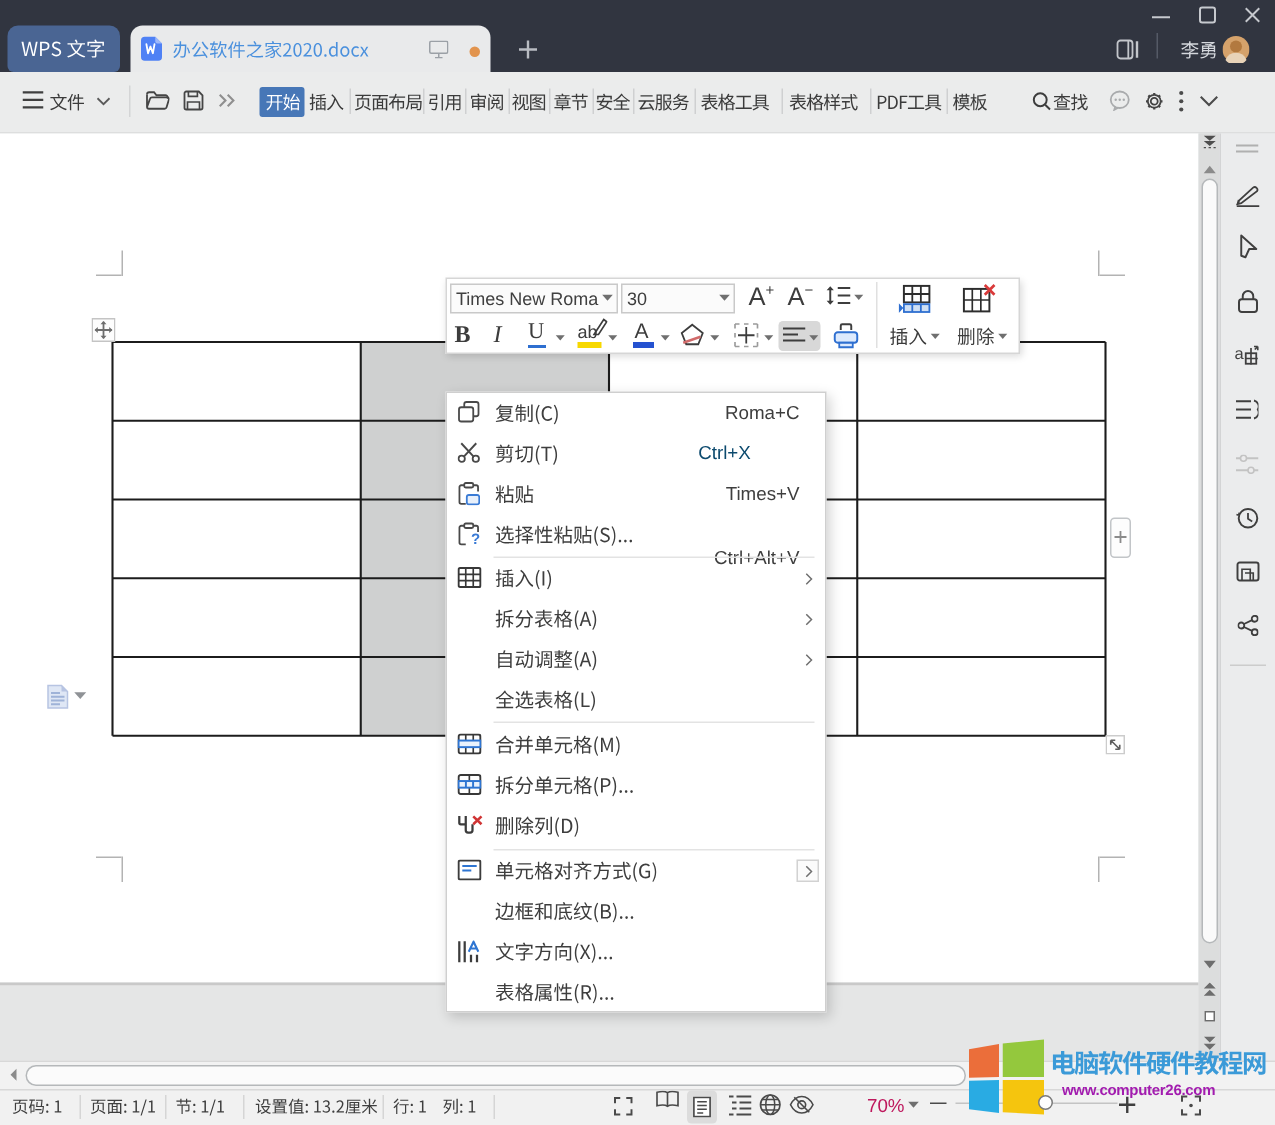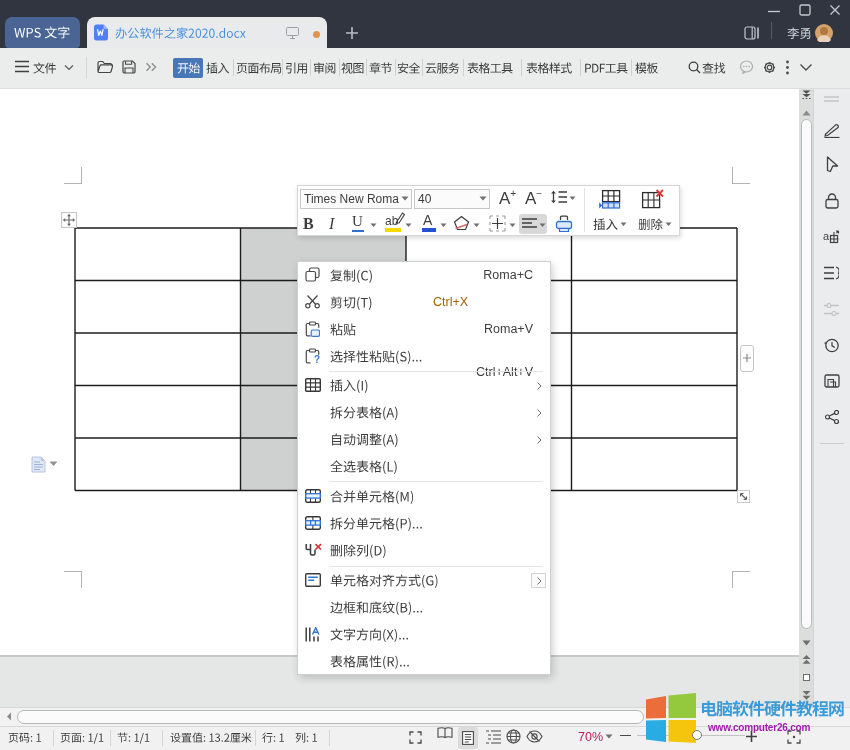--- a/index.html
+++ b/index.html
@@ -198,21 +198,21 @@
 <svg class="ab" style="left:49px;top:461px" width="9" height="6" viewBox="0 0 9 6">
     <path d="M0.5 0.5 L4.5 5 L8.5 0.5Z" fill="#8f9296"></path>
   </svg>
 <div class="ab" style="left:296.5px;top:185px;width:383px;height:51px;background:#ffffff;border:1px solid #d6d6d6;box-shadow:1px 2px 5px rgba(0,0,0,.15)"></div>
 <div class="ab" style="left:300px;top:188.5px;width:112px;height:20px;background:#fbfbfb;border:1px solid #c9c9c9"></div>
 <div class="ab ls" style="left:304px;top:188.5px;width:96px;height:20px;font-size:12px;color:#404040;line-height:20px;white-space:nowrap;overflow:hidden">Times New Roma</div>
 <svg class="ab" style="left:401px;top:196px" width="8" height="6" viewBox="0 0 8 6">
     <path d="M0.5 0.5 L4 4.5 L7.5 0.5Z" fill="#6f6f6f"></path>
   </svg>
 <div class="ab" style="left:414px;top:188.5px;width:76px;height:20px;background:#fbfbfb;border:1px solid #c9c9c9"></div>
-<div class="ab ls" style="left:418px;top:188.5px;font-size:12px;color:#3c3c3c;line-height:20px">40</div>
+<div class="ab ls" style="left:418px;top:188.5px;font-size:12px;color:#3c3c3c;line-height:20px">30</div>
 <svg class="ab" style="left:479px;top:196px" width="8" height="6" viewBox="0 0 8 6">
     <path d="M0.5 0.5 L4 4.5 L7.5 0.5Z" fill="#6f6f6f"></path>
   </svg>
 <div class="ab ls" style="left:499px;top:188px;font-size:17px;color:#3d3d3d">A<sup style="font-size:10px">+</sup></div>
 <div class="ab ls" style="left:525px;top:188px;font-size:17px;color:#3d3d3d">A<sup style="font-size:10px">−</sup></div>
 <svg class="ab" style="left:550px;top:190px" width="17" height="14" viewBox="0 0 17 14">
 <path d="M3.5 2.5 v9" stroke="#3d3d3d" stroke-width="1.3" fill="none"></path>
 <path d="M3.5 0.8 l-2.4 2.7 h4.8Z M3.5 13.2 l-2.4-2.7 h4.8Z" fill="#3d3d3d"></path>
 <path d="M8.5 2 h8.5 M8.5 7 h8.5 M8.5 12 h8.5" stroke="#3d3d3d" stroke-width="1.3"></path>
   </svg>
@@ -295,30 +295,30 @@
     <path d="M3.7 -5.7H9.8V-4.9H3.7ZM3.7 -7.3H9.8V-6.4H3.7ZM2.8 -8.0V-4.1H4.2C3.5 -3.2 2.3 -2.2 1.2 -1.7C1.4 -1.5 1.8 -1.2 1.9 -1.0C2.4 -1.3 3.0 -1.7 3.5 -2.2C4.0 -1.6 4.7 -1.1 5.5 -0.7C3.9 -0.2 2.1 0.0 0.4 0.2C0.6 0.4 0.8 0.8 0.8 1.0C2.8 0.8 4.8 0.5 6.6 -0.2C8.2 0.4 10.0 0.8 12.0 0.9C12.1 0.7 12.3 0.3 12.5 0.1C10.8 -0.0 9.2 -0.3 7.7 -0.7C8.9 -1.3 10.0 -2.0 10.6 -3.0L10.0 -3.4L9.9 -3.3H4.7C4.9 -3.6 5.1 -3.8 5.3 -4.1L5.2 -4.1H10.8V-8.0ZM3.5 -10.9C2.9 -9.6 1.7 -8.4 0.6 -7.7C0.8 -7.5 1.1 -7.1 1.2 -6.9C1.9 -7.4 2.6 -8.1 3.2 -8.8H11.7V-9.7H3.8C4.0 -10.0 4.2 -10.3 4.4 -10.6ZM9.1 -2.6C8.4 -2.0 7.6 -1.5 6.6 -1.1C5.6 -1.5 4.8 -2.0 4.2 -2.6Z M21.8 -9.7V-2.5H22.7V-9.7ZM24.1 -10.8V-0.3C24.1 -0.1 24.0 -0.0 23.8 -0.0C23.6 -0.0 22.9 -0.0 22.1 -0.0C22.2 0.3 22.4 0.7 22.4 1.0C23.4 1.0 24.1 1.0 24.5 0.8C24.9 0.6 25.1 0.3 25.1 -0.3V-10.8ZM14.8 -10.6C14.6 -9.3 14.1 -8.0 13.5 -7.2C13.8 -7.1 14.2 -6.9 14.4 -6.8C14.6 -7.2 14.8 -7.6 15.1 -8.2H16.8V-6.8H13.6V-5.9H16.8V-4.6H14.2V-0.0H15.1V-3.7H16.8V1.0H17.7V-3.7H19.5V-1.0C19.5 -0.9 19.5 -0.8 19.3 -0.8C19.2 -0.8 18.7 -0.8 18.2 -0.8C18.3 -0.6 18.4 -0.2 18.5 0.0C19.2 0.0 19.7 0.0 20.0 -0.1C20.3 -0.3 20.4 -0.5 20.4 -1.0V-4.6H17.7V-5.9H20.9V-6.8H17.7V-8.2H20.3V-9.0H17.7V-10.9H16.8V-9.0H15.4C15.5 -9.5 15.7 -10.0 15.8 -10.4Z M29.1 2.5 29.8 2.2C28.7 0.4 28.2 -1.8 28.2 -4.0C28.2 -6.2 28.7 -8.4 29.8 -10.3L29.1 -10.6C27.9 -8.7 27.2 -6.6 27.2 -4.0C27.2 -1.5 27.9 0.6 29.1 2.5Z M35.3 0.2C36.5 0.2 37.5 -0.3 38.2 -1.2L37.6 -2.0C36.9 -1.3 36.3 -0.9 35.3 -0.9C33.5 -0.9 32.4 -2.4 32.4 -4.8C32.4 -7.2 33.6 -8.6 35.4 -8.6C36.2 -8.6 36.8 -8.3 37.3 -7.7L38.0 -8.5C37.4 -9.1 36.5 -9.7 35.4 -9.7C33.0 -9.7 31.1 -7.8 31.1 -4.8C31.1 -1.7 32.9 0.2 35.3 0.2Z M40.0 2.5C41.2 0.6 41.9 -1.5 41.9 -4.0C41.9 -6.6 41.2 -8.7 40.0 -10.6L39.2 -10.3C40.4 -8.4 40.9 -6.2 40.9 -4.0C40.9 -1.8 40.4 0.4 39.2 2.2Z" fill="#3e3e3e"></path>
   </svg>
 <div class="ab ls" style="left:433px;top:268.0px;width:100px;text-align:right;font-size:12.5px;color:#3e3e3e;line-height:14px">Roma+C</div>
 <svg class="ab" style="left:305px;top:267px" width="15" height="15" viewBox="0 0 15 15">
     <rect x="4.5" y="1" width="9.5" height="9.5" rx="1.5" fill="#fff" stroke="#494949" stroke-width="1.2"></rect>
     <rect x="1" y="4.5" width="9.5" height="9.5" rx="1.5" fill="#fff" stroke="#494949" stroke-width="1.2"></rect>
   </svg>
 <svg style="position:absolute;left:330.0px;top:295.5px;overflow:visible" width="42.6" height="15.1" viewBox="0 -11.4 42.6 15.1">
     <path d="M7.7 -8.0V-4.7H8.6V-8.0ZM10.2 -8.4V-4.3C10.2 -4.2 10.2 -4.2 10.1 -4.2C9.9 -4.1 9.4 -4.1 8.9 -4.2C9.0 -4.0 9.1 -3.7 9.2 -3.5C9.9 -3.5 10.4 -3.5 10.7 -3.6C11.0 -3.7 11.1 -3.9 11.1 -4.3V-8.4ZM8.9 -11.0C8.7 -10.6 8.4 -10.0 8.1 -9.6H4.2L4.8 -9.8C4.6 -10.1 4.3 -10.6 4.0 -11.0L3.1 -10.8C3.4 -10.4 3.7 -9.9 3.8 -9.6H0.8V-8.8H12.2V-9.6H9.1C9.3 -9.9 9.6 -10.3 9.9 -10.7ZM1.1 -3.0V-2.2H5.3C4.8 -0.8 3.8 -0.1 0.7 0.3C0.8 0.5 1.0 0.8 1.1 1.1C4.6 0.6 5.8 -0.4 6.3 -2.2H10.4C10.2 -0.8 10.0 -0.2 9.8 0.1C9.7 0.1 9.6 0.2 9.3 0.2C9.0 0.2 8.2 0.2 7.4 0.1C7.6 0.3 7.7 0.7 7.7 0.9C8.5 1.0 9.3 1.0 9.6 1.0C10.1 0.9 10.3 0.9 10.6 0.6C10.9 0.3 11.2 -0.6 11.4 -2.6C11.4 -2.7 11.4 -3.0 11.4 -3.0ZM5.4 -7.5V-6.8H2.6V-7.5ZM1.8 -8.2V-3.5H2.6V-4.8H5.4V-4.3C5.4 -4.2 5.4 -4.2 5.3 -4.2C5.2 -4.1 4.8 -4.1 4.4 -4.2C4.4 -4.0 4.5 -3.7 4.6 -3.5C5.2 -3.5 5.6 -3.5 5.9 -3.7C6.2 -3.8 6.3 -3.9 6.3 -4.3V-8.2ZM5.4 -6.2V-5.4H2.6V-6.2Z M18.5 -9.8V-8.8H20.6C20.5 -5.1 20.3 -1.5 17.0 0.3C17.3 0.4 17.6 0.8 17.8 1.0C21.2 -1.0 21.4 -4.8 21.5 -8.8H24.2C24.0 -3.0 23.9 -0.8 23.4 -0.3C23.3 -0.1 23.2 -0.1 22.9 -0.1C22.6 -0.1 22.0 -0.1 21.2 -0.1C21.4 0.1 21.5 0.6 21.5 0.9C22.2 0.9 22.9 0.9 23.3 0.9C23.8 0.8 24.1 0.7 24.3 0.3C24.9 -0.4 25.0 -2.6 25.2 -9.2C25.2 -9.4 25.2 -9.8 25.2 -9.8ZM14.9 -0.9C15.2 -1.1 15.6 -1.4 18.7 -2.7C18.7 -2.9 18.6 -3.3 18.6 -3.6L16.0 -2.5V-6.5L18.6 -7.0L18.5 -7.9L16.0 -7.4V-10.4H15.1V-7.2L13.4 -6.8L13.5 -5.9L15.1 -6.3V-2.7C15.1 -2.2 14.7 -1.9 14.5 -1.8C14.7 -1.5 14.9 -1.1 14.9 -0.9Z M29.1 2.5 29.8 2.2C28.7 0.4 28.2 -1.8 28.2 -4.0C28.2 -6.2 28.7 -8.4 29.8 -10.3L29.1 -10.6C27.9 -8.7 27.2 -6.6 27.2 -4.0C27.2 -1.5 27.9 0.6 29.1 2.5Z M33.7 0.0H34.9V-8.5H37.8V-9.5H30.8V-8.5H33.7Z M39.5 2.5C40.7 0.6 41.4 -1.5 41.4 -4.0C41.4 -6.6 40.7 -8.7 39.5 -10.6L38.7 -10.3C39.8 -8.4 40.4 -6.2 40.4 -4.0C40.4 -1.8 39.8 0.4 38.7 2.2Z" fill="#3e3e3e"></path>
   </svg>
-<div class="ab ls" style="left:433px;top:295.0px;width:100px;text-align:left;font-size:12.5px;color:#a16207;line-height:14px">Ctrl+X</div>
+<div class="ab ls" style="left:433px;top:295.0px;width:100px;text-align:center;font-size:12.5px;color:#0c4a6e;line-height:14px">Ctrl+X</div>
 <svg class="ab" style="left:305px;top:294px" width="15" height="15" viewBox="0 0 15 15">
     <circle cx="2.8" cy="11.8" r="2.1" fill="none" stroke="#494949" stroke-width="1.2"></circle>
     <circle cx="12.2" cy="11.8" r="2.1" fill="none" stroke="#494949" stroke-width="1.2"></circle>
     <path d="M4.4 10.2 L12.5 1.5 M10.6 10.2 L2.5 1.5" stroke="#494949" stroke-width="1.3" fill="none"></path>
   </svg>
 <svg style="position:absolute;left:330.0px;top:322.5px;overflow:visible" width="26.0" height="15.1" viewBox="0 -11.4 26.0 15.1">
     <path d="M0.7 -9.8C1.1 -8.9 1.4 -7.8 1.5 -7.0L2.3 -7.2C2.2 -8.0 1.8 -9.1 1.5 -10.0ZM5.2 -10.1C5.0 -9.3 4.6 -8.0 4.2 -7.2L4.9 -7.0C5.3 -7.7 5.7 -8.9 6.1 -9.9ZM6.0 -4.7V1.0H6.9V0.4H11.1V1.0H12.1V-4.7H9.2V-7.4H12.5V-8.3H9.2V-10.9H8.2V-4.7ZM6.9 -0.5V-3.8H11.1V-0.5ZM0.6 -6.4V-5.5H2.7C2.2 -4.1 1.2 -2.4 0.4 -1.5C0.5 -1.3 0.8 -0.9 0.9 -0.6C1.6 -1.4 2.3 -2.7 2.9 -4.1V1.0H3.8V-3.9C4.4 -3.2 5.0 -2.4 5.3 -2.0L5.8 -2.7C5.6 -3.1 4.3 -4.4 3.8 -4.8V-5.5H6.0V-6.4H3.8V-10.9H2.9V-6.4Z M15.9 -8.5V-4.8C15.9 -3.2 15.7 -0.9 13.5 0.4C13.7 0.6 13.9 0.9 14.1 1.1C16.5 -0.5 16.8 -2.9 16.8 -4.8V-8.5ZM16.5 -1.7C17.0 -0.9 17.6 0.1 17.9 0.7L18.6 0.2C18.3 -0.4 17.7 -1.4 17.2 -2.1ZM14.1 -10.2V-2.3H14.9V-9.3H17.7V-2.3H18.6V-10.2ZM19.3 -4.7V1.0H20.2V0.4H24.2V1.0H25.1V-4.7H22.3V-7.4H25.5V-8.3H22.3V-10.9H21.4V-4.7ZM20.2 -0.5V-3.8H24.2V-0.5Z" fill="#3e3e3e"></path>
   </svg>
-<div class="ab ls" style="left:433px;top:322.0px;width:100px;text-align:right;font-size:12.5px;color:#3e3e3e;line-height:14px">Roma+V</div>
+<div class="ab ls" style="left:433px;top:322.0px;width:100px;text-align:right;font-size:12.5px;color:#3e3e3e;line-height:14px">Times+V</div>
 <svg class="ab" style="left:305px;top:321px" width="15" height="16" viewBox="0 0 15 16">
     <path d="M4.5 2.5 h-2 a1.2 1.2 0 0 0-1.2 1.2 v10 a1.2 1.2 0 0 0 1.2 1.2 h3 M10.5 2.5 h2 a1.2 1.2 0 0 1 1.2 1.2 v3" fill="none" stroke="#494949" stroke-width="1.2"></path>
     <rect x="4.5" y="1" width="6" height="3" rx="1" fill="none" stroke="#494949" stroke-width="1.2"></rect>
     <rect x="6.2" y="9" width="8.3" height="6.3" rx="1.4" fill="#e8f0fb" stroke="#3a7bd5" stroke-width="1.2"></rect>
   </svg>
 <svg style="position:absolute;left:330.0px;top:349.5px;overflow:visible" width="92.4" height="15.1" viewBox="0 -11.4 92.4 15.1">
     <path d="M0.8 -9.9C1.5 -9.3 2.4 -8.4 2.8 -7.8L3.6 -8.4C3.2 -9.0 2.3 -9.9 1.5 -10.5ZM5.8 -10.5C5.5 -9.4 4.9 -8.2 4.2 -7.5C4.5 -7.3 4.9 -7.1 5.1 -6.9C5.4 -7.3 5.7 -7.8 5.9 -8.3H7.8V-6.4H4.2V-5.5H6.5C6.3 -3.8 5.8 -2.6 3.8 -1.9C4.0 -1.7 4.3 -1.3 4.4 -1.1C6.6 -1.9 7.2 -3.4 7.5 -5.5H8.8V-2.5C8.8 -1.5 9.0 -1.2 10.0 -1.2C10.2 -1.2 11.1 -1.2 11.3 -1.2C12.1 -1.2 12.4 -1.6 12.5 -3.3C12.2 -3.3 11.8 -3.5 11.6 -3.7C11.6 -2.3 11.5 -2.1 11.2 -2.1C11.0 -2.1 10.3 -2.1 10.2 -2.1C9.8 -2.1 9.8 -2.2 9.8 -2.5V-5.5H12.4V-6.4H8.8V-8.3H11.8V-9.1H8.8V-10.9H7.8V-9.1H6.3C6.5 -9.5 6.6 -9.9 6.7 -10.3ZM3.3 -5.9H0.7V-5.0H2.3V-1.1C1.8 -0.8 1.2 -0.4 0.6 0.2L1.2 1.0C2.0 0.2 2.7 -0.4 3.2 -0.4C3.4 -0.4 3.8 -0.1 4.4 0.2C5.2 0.8 6.3 0.9 7.8 0.9C9.1 0.9 11.3 0.8 12.3 0.8C12.3 0.5 12.5 -0.0 12.6 -0.3C11.3 -0.1 9.3 -0.0 7.8 -0.0C6.4 -0.0 5.3 -0.1 4.5 -0.6C3.9 -1.0 3.6 -1.3 3.3 -1.3Z M15.3 -10.9V-8.3H13.6V-7.4H15.3V-4.6C14.6 -4.4 14.0 -4.2 13.5 -4.1L13.7 -3.1L15.3 -3.7V-0.2C15.3 0.0 15.2 0.1 15.1 0.1C14.9 0.1 14.4 0.1 13.9 0.1C14.0 0.3 14.1 0.7 14.1 1.0C15.0 1.0 15.5 1.0 15.8 0.8C16.1 0.7 16.2 0.4 16.2 -0.2V-4.0L17.8 -4.5L17.6 -5.4L16.2 -4.9V-7.4H17.8V-8.3H16.2V-10.9ZM23.5 -9.3C23.0 -8.7 22.3 -8.1 21.6 -7.6C20.9 -8.1 20.4 -8.7 19.9 -9.3ZM18.1 -10.2V-9.3H19.0C19.5 -8.5 20.1 -7.7 20.9 -7.1C19.8 -6.5 18.7 -6.0 17.6 -5.7C17.8 -5.5 18.0 -5.2 18.1 -4.9C19.3 -5.3 20.5 -5.8 21.6 -6.5C22.6 -5.8 23.8 -5.3 25.1 -4.9C25.2 -5.2 25.5 -5.6 25.7 -5.7C24.4 -6.0 23.3 -6.4 22.4 -7.0C23.4 -7.8 24.3 -8.8 24.8 -9.9L24.2 -10.3L24.1 -10.2ZM21.1 -5.4V-4.2H18.4V-3.3H21.1V-2.0H17.8V-1.1H21.1V1.1H22.0V-1.1H25.4V-2.0H22.0V-3.3H24.5V-4.2H22.0V-5.4Z M28.2 -10.9V1.0H29.2V-10.9ZM27.0 -8.4C26.9 -7.4 26.7 -6.0 26.4 -5.1L27.1 -4.8C27.5 -5.8 27.7 -7.3 27.8 -8.3ZM29.3 -8.5C29.7 -7.8 30.1 -6.9 30.2 -6.3L30.9 -6.7C30.8 -7.2 30.4 -8.1 30.0 -8.8ZM30.3 -0.4V0.6H38.3V-0.4H35.1V-3.6H37.7V-4.5H35.1V-7.2H38.0V-8.2H35.1V-10.9H34.1V-8.2H32.5C32.6 -8.8 32.8 -9.5 32.9 -10.2L32.0 -10.3C31.7 -8.6 31.1 -6.8 30.4 -5.7C30.6 -5.6 31.1 -5.3 31.3 -5.2C31.6 -5.8 31.9 -6.4 32.2 -7.2H34.1V-4.5H31.3V-3.6H34.1V-0.4Z M39.7 -9.8C40.1 -8.9 40.4 -7.8 40.5 -7.0L41.3 -7.2C41.2 -8.0 40.8 -9.1 40.5 -10.0ZM44.2 -10.1C44.0 -9.3 43.6 -8.0 43.2 -7.2L43.9 -7.0C44.3 -7.7 44.7 -8.9 45.1 -9.9ZM45.0 -4.7V1.0H45.9V0.4H50.1V1.0H51.1V-4.7H48.2V-7.4H51.5V-8.3H48.2V-10.9H47.2V-4.7ZM45.9 -0.5V-3.8H50.1V-0.5ZM39.6 -6.4V-5.5H41.7C41.2 -4.1 40.2 -2.4 39.4 -1.5C39.5 -1.3 39.8 -0.9 39.9 -0.6C40.6 -1.4 41.3 -2.7 41.9 -4.1V1.0H42.8V-3.9C43.4 -3.2 44.0 -2.4 44.3 -2.0L44.9 -2.7C44.6 -3.1 43.3 -4.4 42.8 -4.8V-5.5H45.0V-6.4H42.8V-10.9H41.9V-6.4Z M54.9 -8.5V-4.8C54.9 -3.2 54.7 -0.9 52.5 0.4C52.7 0.6 52.9 0.9 53.1 1.1C55.5 -0.5 55.8 -2.9 55.8 -4.8V-8.5ZM55.5 -1.7C56.0 -0.9 56.6 0.1 56.9 0.7L57.6 0.2C57.3 -0.4 56.7 -1.4 56.2 -2.1ZM53.1 -10.2V-2.3H53.9V-9.3H56.7V-2.3H57.6V-10.2ZM58.3 -4.7V1.0H59.2V0.4H63.2V1.0H64.1V-4.7H61.3V-7.4H64.5V-8.3H61.3V-10.9H60.4V-4.7ZM59.2 -0.5V-3.8H63.2V-0.5Z M68.1 2.5 68.8 2.2C67.7 0.4 67.2 -1.8 67.2 -4.0C67.2 -6.2 67.7 -8.4 68.8 -10.3L68.1 -10.6C66.9 -8.7 66.2 -6.6 66.2 -4.0C66.2 -1.5 66.9 0.6 68.1 2.5Z M73.3 0.2C75.3 0.2 76.6 -1.0 76.6 -2.5C76.6 -4.0 75.7 -4.6 74.6 -5.1L73.3 -5.7C72.5 -6.0 71.7 -6.3 71.7 -7.3C71.7 -8.1 72.4 -8.6 73.5 -8.6C74.3 -8.6 75.0 -8.3 75.6 -7.8L76.3 -8.5C75.6 -9.2 74.6 -9.7 73.5 -9.7C71.7 -9.7 70.5 -8.6 70.5 -7.2C70.5 -5.8 71.5 -5.1 72.4 -4.7L73.8 -4.1C74.7 -3.7 75.4 -3.4 75.4 -2.4C75.4 -1.5 74.6 -0.9 73.4 -0.9C72.4 -0.9 71.4 -1.4 70.7 -2.1L70.0 -1.2C70.8 -0.4 72.0 0.2 73.3 0.2Z M78.4 2.5C79.6 0.6 80.3 -1.5 80.3 -4.0C80.3 -6.6 79.6 -8.7 78.4 -10.6L77.7 -10.3C78.8 -8.4 79.4 -6.2 79.4 -4.0C79.4 -1.8 78.8 0.4 77.7 2.2Z M83.3 0.2C83.8 0.2 84.2 -0.2 84.2 -0.7C84.2 -1.3 83.8 -1.6 83.3 -1.6C82.9 -1.6 82.5 -1.3 82.5 -0.7C82.5 -0.2 82.9 0.2 83.3 0.2Z M87.0 0.2C87.4 0.2 87.8 -0.2 87.8 -0.7C87.8 -1.3 87.4 -1.6 87.0 -1.6C86.5 -1.6 86.1 -1.3 86.1 -0.7C86.1 -0.2 86.5 0.2 87.0 0.2Z M90.6 0.2C91.0 0.2 91.4 -0.2 91.4 -0.7C91.4 -1.3 91.0 -1.6 90.6 -1.6C90.1 -1.6 89.7 -1.3 89.7 -0.7C89.7 -0.2 90.1 0.2 90.6 0.2Z" fill="#3e3e3e"></path>
   </svg>
 <div class="ab ls" style="left:433px;top:365px;width:100px;text-align:right;font-size:12.5px;color:#3e3e3e;line-height:14px">Ctrl+Alt+V</div>
 <svg class="ab" style="left:305px;top:348px" width="15" height="16" viewBox="0 0 15 16">

